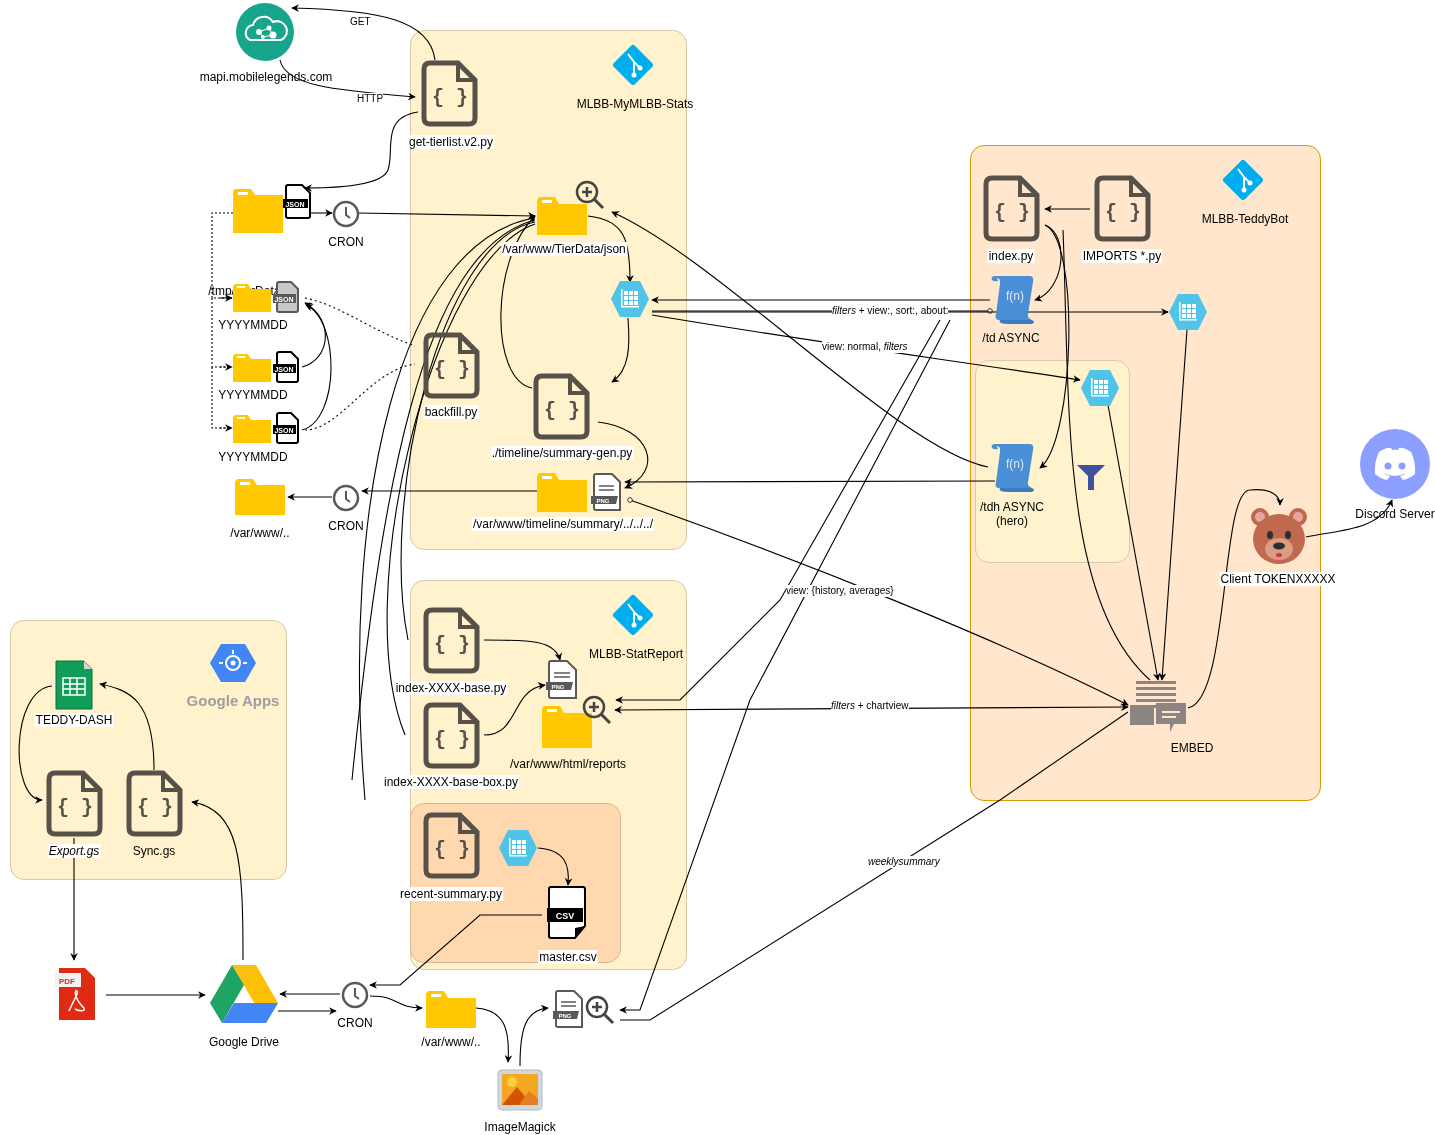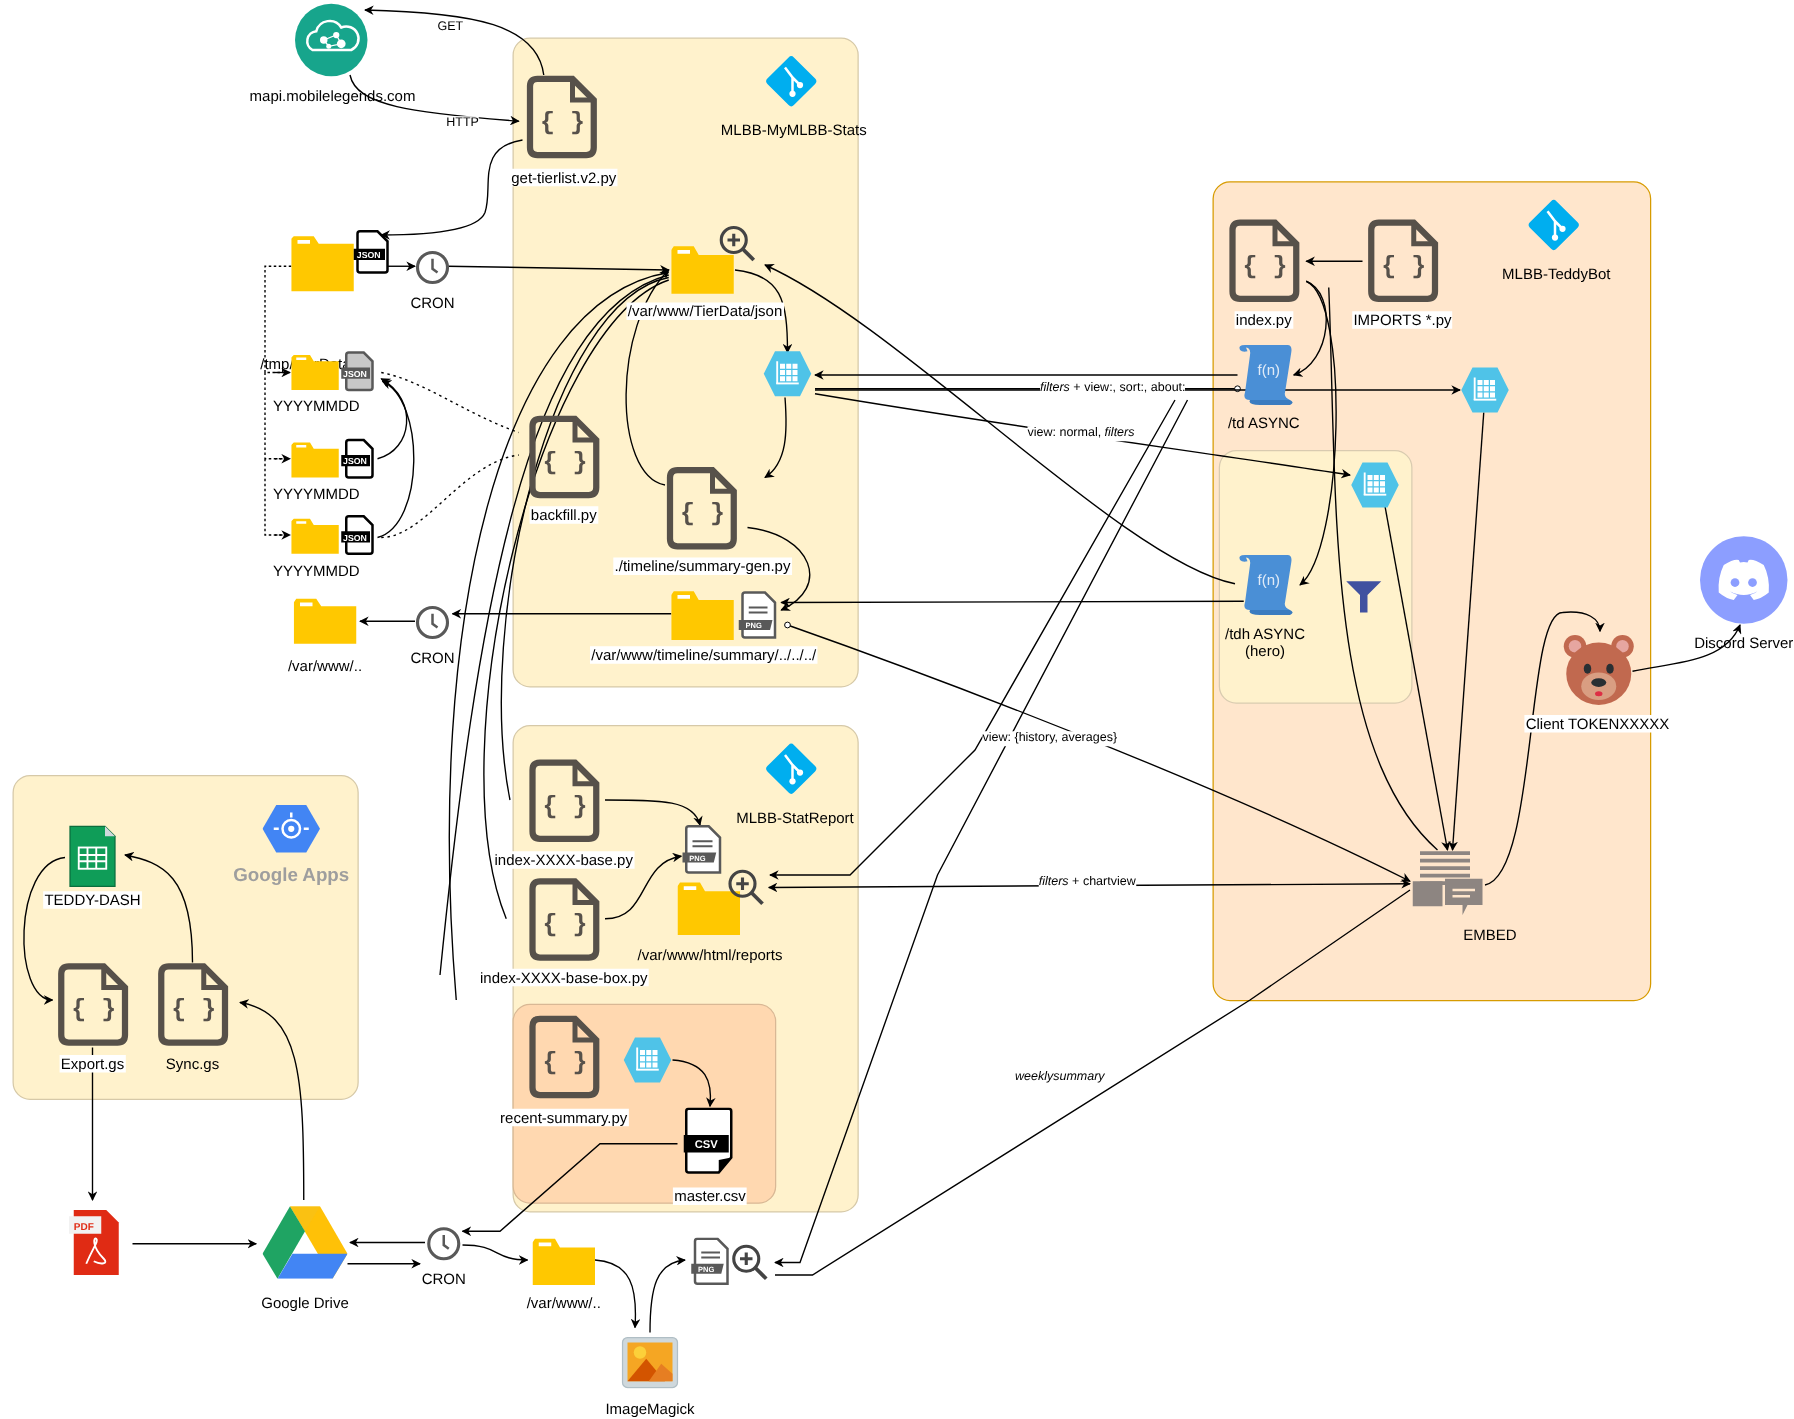--- a/index.html
+++ b/index.html
@@ -428,21 +428,21 @@
   </div>
   <div class="lbl center bg" style="left:74px;top:713px;">TEDDY-DASH</div>
 
   <div class="node" style="left:45px;top:770px;">
     <svg width="60" height="68">
         <path d="M10,3 L38,3 L55,20 L55,58 Q55,64 49,64 L10,64 Q4,64 4,58 L4,9 Q4,3 10,3 z" fill="none" stroke="#57514a" stroke-width="5"></path>
         <path d="M38,3 L38,20 L55,20" fill="none" stroke="#57514a" stroke-width="4"></path>
         <text x="30" y="43" font-size="20" font-weight="bold" text-anchor="middle" fill="#57514a" font-family="Liberation Mono, monospace">{ }</text>
       </svg>
   </div>
-  <div class="lbl center bg" style="left:74px;top:844px;">Export.gs</div>
+  <div class="lbl center bg" style="left:74px;top:844px;font-style:italic;">Export.gs</div>
 
   <div class="node" style="left:125px;top:770px;">
     <svg width="60" height="68">
         <path d="M10,3 L38,3 L55,20 L55,58 Q55,64 49,64 L10,64 Q4,64 4,58 L4,9 Q4,3 10,3 z" fill="none" stroke="#57514a" stroke-width="5"></path>
         <path d="M38,3 L38,20 L55,20" fill="none" stroke="#57514a" stroke-width="4"></path>
         <text x="30" y="43" font-size="20" font-weight="bold" text-anchor="middle" fill="#57514a" font-family="Liberation Mono, monospace">{ }</text>
       </svg>
   </div>
   <div class="lbl center" style="left:154px;top:844px;">Sync.gs</div>
 
@@ -629,15 +629,15 @@
         <circle cx="29" cy="38" r="3.5" fill="#8c9eff"></circle>
         <circle cx="43" cy="38" r="3.5" fill="#8c9eff"></circle>
       </svg>
   </div>
   <div class="lbl center" style="left:1395px;top:507px;">Discord Server</div>
 
   <div class="edge-lbl" style="left:832px;top:305px;"><i>filters</i><span> + view:, sort:, about:</span></div>
   <div class="edge-lbl" style="left:822px;top:341px;"><span>view: normal, </span><i>filters</i></div>
   <div class="edge-lbl" style="left:786px;top:585px;">view: {history, averages}</div>
   <div class="edge-lbl" style="left:831px;top:700px;"><i>filters</i><span> + chartview</span></div>
-  <div class="edge-lbl" style="left:812px;top:856px;"><i>weeklysummary</i></div>
+  <div class="edge-lbl" style="left:868px;top:856px;"><i>weeklysummary</i></div>
 
 </div>
 
 </body></html>

